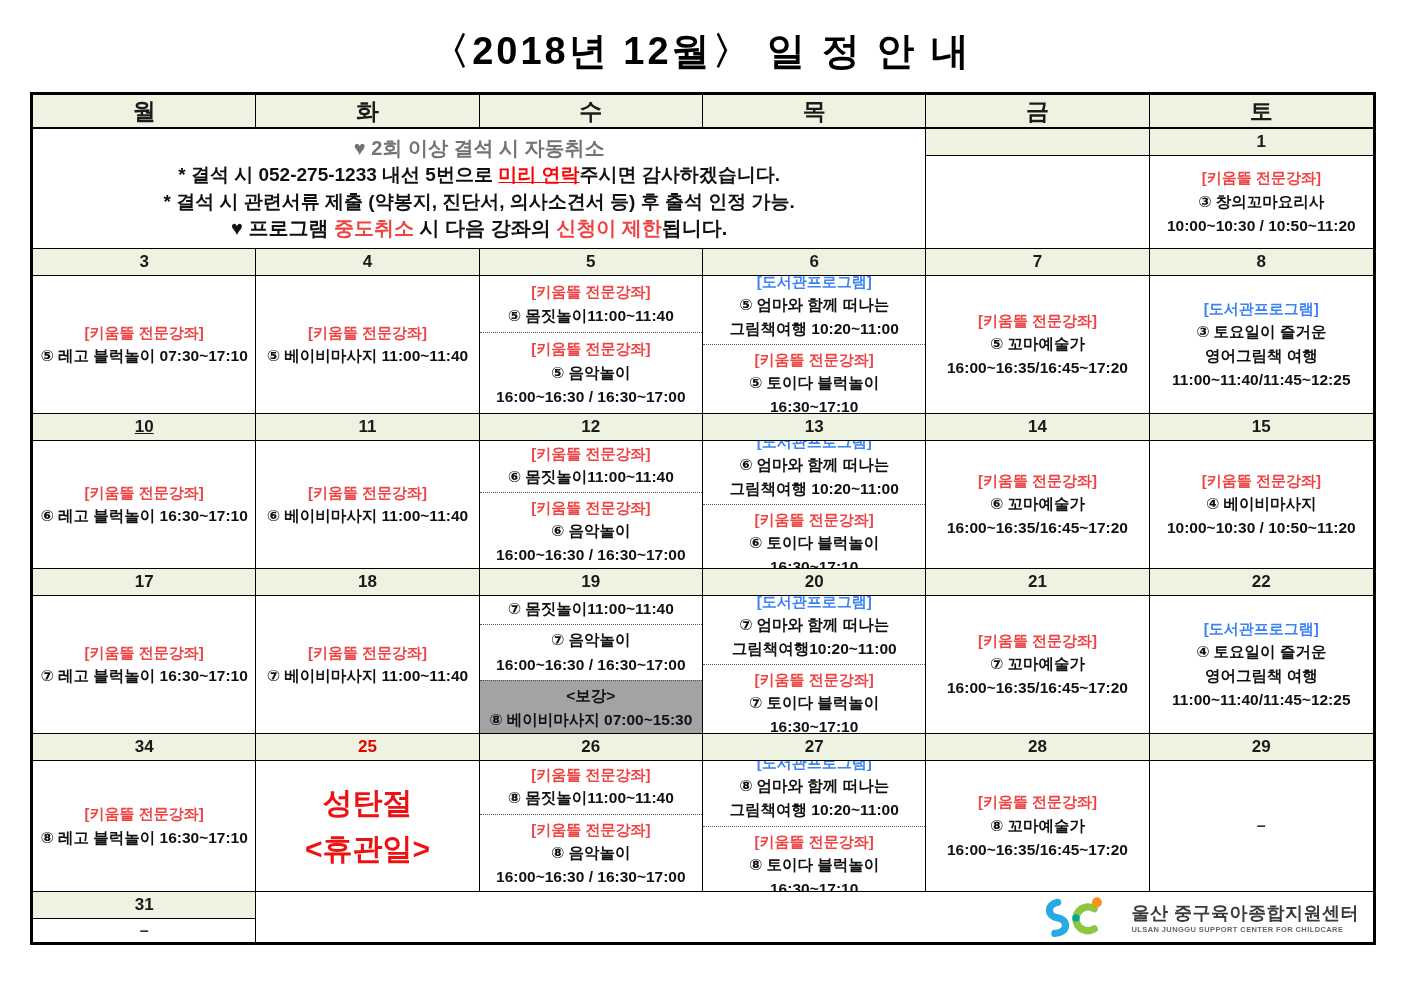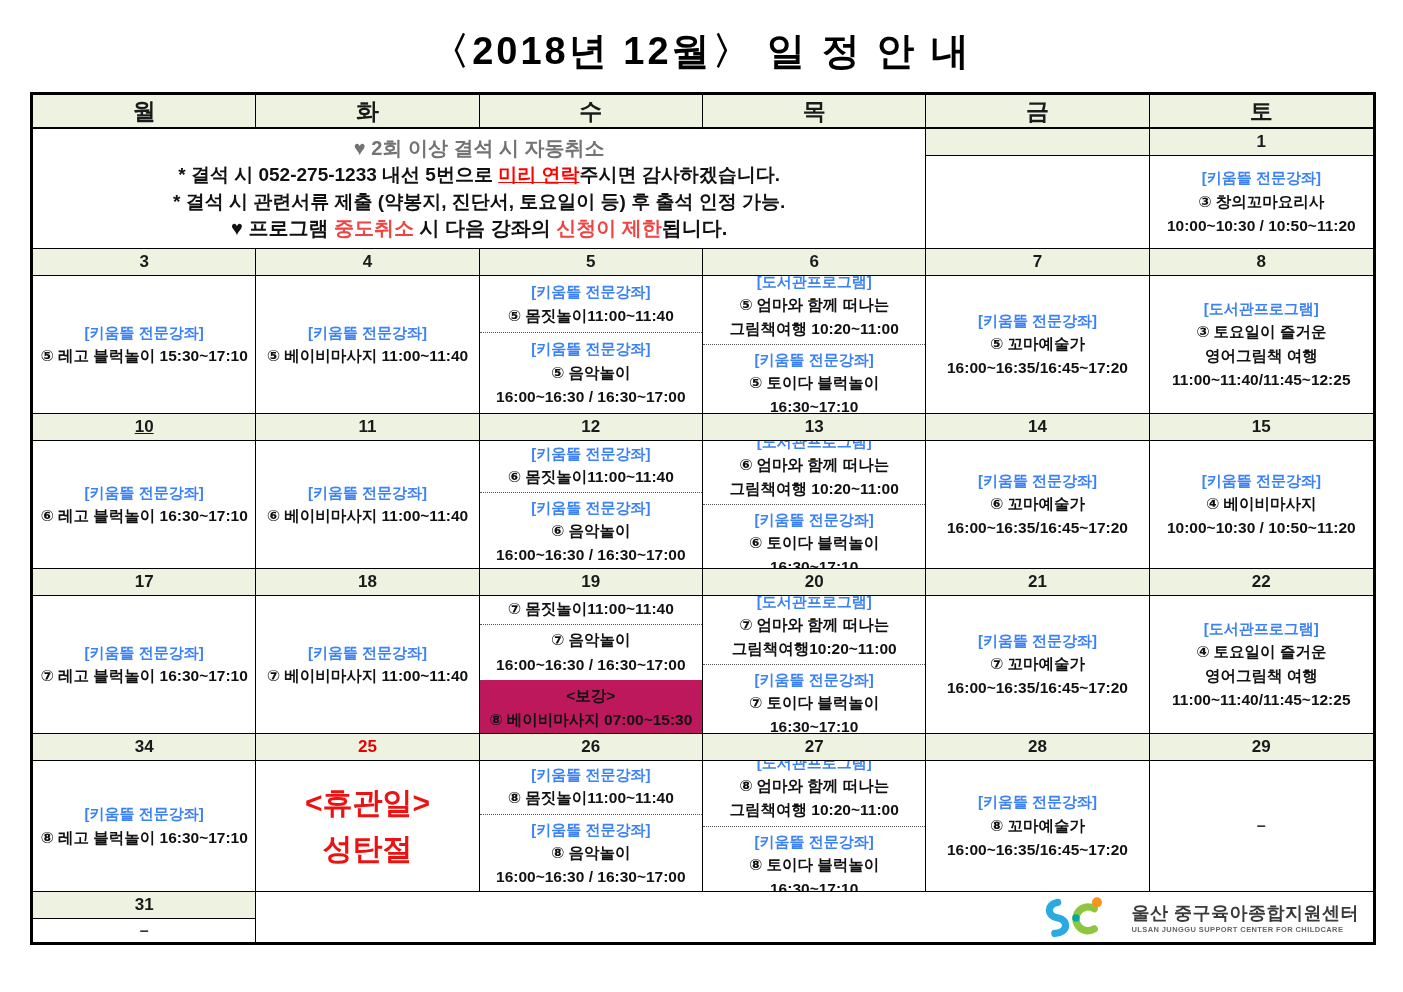--- a/index.html
+++ b/index.html
@@ -40,23 +40,23 @@
   .cell {
     background:#fff; border-right:1px solid #000; border-bottom:1px solid #000;
     display:flex; flex-direction:column; justify-content:center;
     text-align:center; grid-row:2; overflow:hidden;
   }
   .lastcol { border-right:none !important; }
   .no-bb { border-bottom:none !important; }
 
   .program { flex:1 1 auto; display:flex; flex-direction:column; justify-content:center; padding:3px 2px; }
   .program + .program { border-top:1.5px dotted #555; }
-  .program.highlight { background:#be185d; }
+  .program.highlight { background:#a3a3a3; }
   .plabel { font-size:15px; font-weight:700; line-height:1.55; }
-  .plabel.kium { color:#3b82f6; }
+  .plabel.kium { color:#ef4444; }
   .plabel.library { color:#3b82f6; }
   .pline { font-size:15.5px; font-weight:700; line-height:1.55; color:#111; }
 
   .cell.dash { align-items:center; font-size:16px; font-weight:700; color:#333; }
   .cell.holiday { color:#ee1111; font-weight:700; font-size:30px; line-height:1.55; }
   .strip.red { color:#e60000; }
 
   .notice-cell {
     background:#fff; border-right:1px solid #000; border-bottom:1px solid #000;
     grid-row:1 / span 2; display:flex; flex-direction:column; justify-content:space-around;
@@ -91,40 +91,40 @@
       <div class="hcell">수</div>
       <div class="hcell">목</div>
       <div class="hcell">금</div>
       <div class="hcell lastcol">토</div>
     </div>
     <div id="weeks">
         <div class="week-row w1">
           <div class="notice-cell" style="grid-area: 1 / 1 / span 2 / span 4;">
     <div class="nline n1"><span>♥ 2회 이상 결석 시 자동취소</span></div>
     <div class="nline n2"><span>* 결석 시 052-275-1233 내선 5번으로 </span><span class="red-underline">미리 연락</span><span>주시면 감사하겠습니다.</span></div>
-    <div class="nline n3">* 결석 시 관련서류 제출 (약봉지, 진단서, 토요일이 등) 후 출석 인정 가능.</div>
+    <div class="nline n3">* 결석 시 관련서류 제출 (약봉지, 진단서, 의사소견서 등) 후 출석 인정 가능.</div>
     <div class="nline n4"><span>♥ 프로그램 </span><span class="red-em">중도취소</span><span> 시 다음 강좌의 </span><span class="red-em">신청이 제한</span><span>됩니다.</span></div>
   </div>
           <div class="strip" style="grid-column: 5 / span 1;"></div>
           <div class="cell" style="grid-area: 2 / 5 / auto / span 1;"></div>
           <div class="strip lastcol" style="grid-column: 6 / span 1;">1</div>
           <div class="cell lastcol" style="grid-area: 2 / 6 / auto / span 1;">
             <div class="program">
               <div class="plabel kium">[키움뜰 전문강좌]</div>
               <div class="pline">③ 창의꼬마요리사</div>
               <div class="pline">10:00~10:30 / 10:50~11:20</div>
             </div>
           </div>
         </div>
         <div class="week-row w2">
           <div class="strip" style="grid-column: 1 / span 1;">3</div>
           <div class="cell" style="grid-area: 2 / 1 / auto / span 1;">
             <div class="program">
               <div class="plabel kium">[키움뜰 전문강좌]</div>
-              <div class="pline">⑤ 레고 블럭놀이 15:30~17:10</div>
+              <div class="pline">⑤ 레고 블럭놀이 07:30~17:10</div>
             </div>
           </div>
           <div class="strip" style="grid-column: 2 / span 1;">4</div>
           <div class="cell" style="grid-area: 2 / 2 / auto / span 1;">
             <div class="program">
               <div class="plabel kium">[키움뜰 전문강좌]</div>
               <div class="pline">⑤ 베이비마사지 11:00~11:40</div>
             </div>
           </div>
           <div class="strip" style="grid-column: 3 / span 1;">5</div>
@@ -287,22 +287,22 @@
         <div class="week-row w5">
           <div class="strip" style="grid-column: 1 / span 1;">34</div>
           <div class="cell" style="grid-area: 2 / 1 / auto / span 1;">
             <div class="program">
               <div class="plabel kium">[키움뜰 전문강좌]</div>
               <div class="pline">⑧ 레고 블럭놀이 16:30~17:10</div>
             </div>
           </div>
           <div class="strip red" style="grid-column: 2 / span 1;">25</div>
           <div class="cell holiday" style="grid-area: 2 / 2 / auto / span 1;">
+            <div>성탄절</div>
             <div>&lt;휴관일&gt;</div>
-            <div>성탄절</div>
           </div>
           <div class="strip" style="grid-column: 3 / span 1;">26</div>
           <div class="cell" style="grid-area: 2 / 3 / auto / span 1;">
             <div class="program">
               <div class="plabel kium">[키움뜰 전문강좌]</div>
               <div class="pline">⑧ 몸짓놀이11:00~11:40</div>
             </div>
             <div class="program">
               <div class="plabel kium">[키움뜰 전문강좌]</div>
               <div class="pline">⑧ 음악놀이</div>

